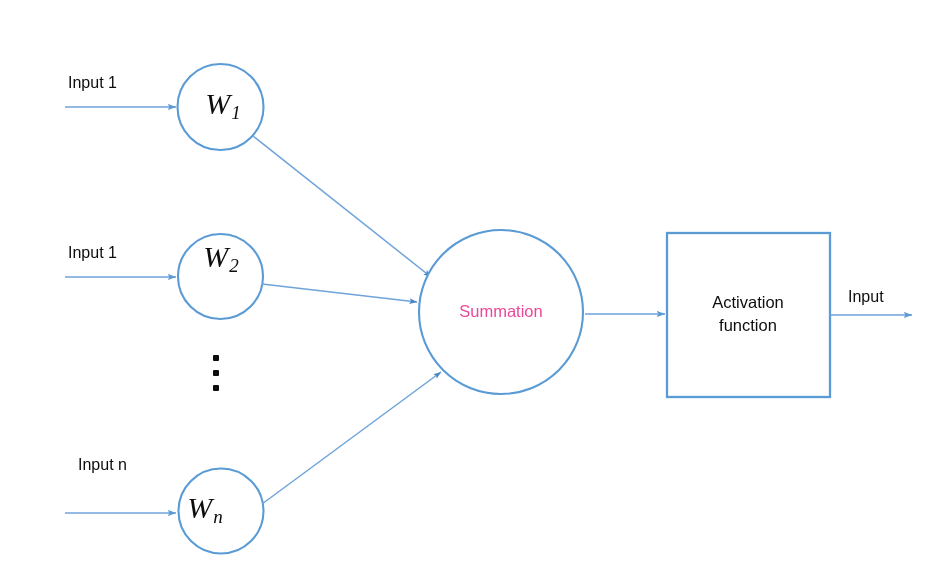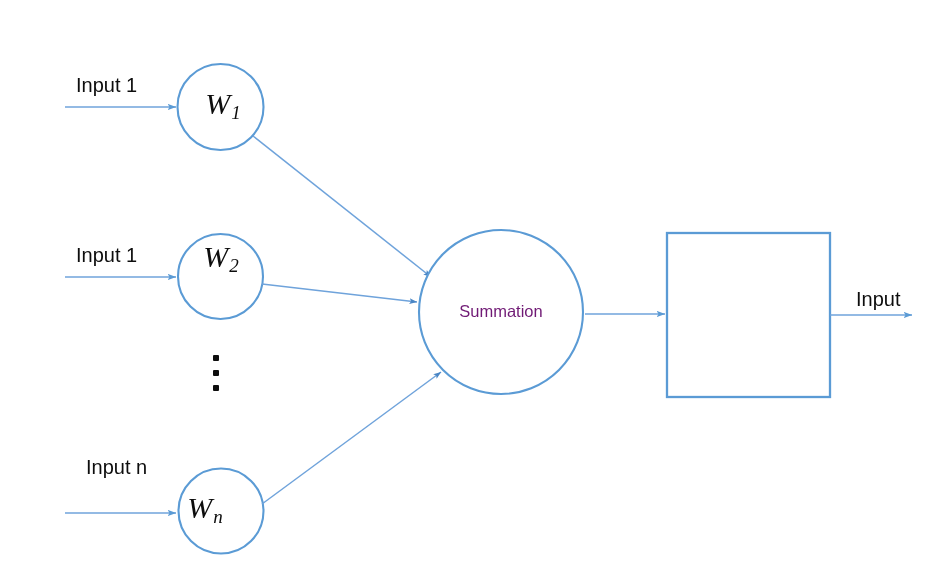--- a/index.html
+++ b/index.html
@@ -61,30 +61,29 @@
   }
   .weight-label .sub {
     font-size: 19px;
     font-style: italic;
     vertical-align: -0.28em;
     margin-left: 1px;
   }
   .io-label {
     position: absolute;
     font-family: "Liberation Sans", sans-serif;
-    font-size: 20px;
+    font-size: 16px;
     color: #0d0d0d;
     white-space: nowrap;
-    margin-left: 8px;
   }
   .sum-label {
     position: absolute;
     font-family: "Liberation Sans", sans-serif;
     font-size: 16.5px;
-    color: #701a75;
+    color: #ec4899;
     white-space: nowrap;
     transform: translate(-50%, -50%);
   }
   .act-label {
     position: absolute;
     font-family: "Liberation Sans", sans-serif;
     font-size: 16.5px;
     color: #0d0d0d;
     text-align: center;
     line-height: 1.42;
@@ -158,16 +157,20 @@
   </div>
 
   <div class="ellipsis-dots" style="left:216px; top:373px;">
     <span></span>
     <span></span>
     <span></span>
   </div>
 
   <div class="sum-label" style="left:501px; top:311px;">Summation</div>
 
+  <div class="act-label" style="left:748px; top:314px;">
+    <div>Activation</div>
+    <div>function</div>
+  </div>
 
   <div class="io-label" style="left:848px; top:288px;">Input</div>
 
 </div>
 
 </body></html>

